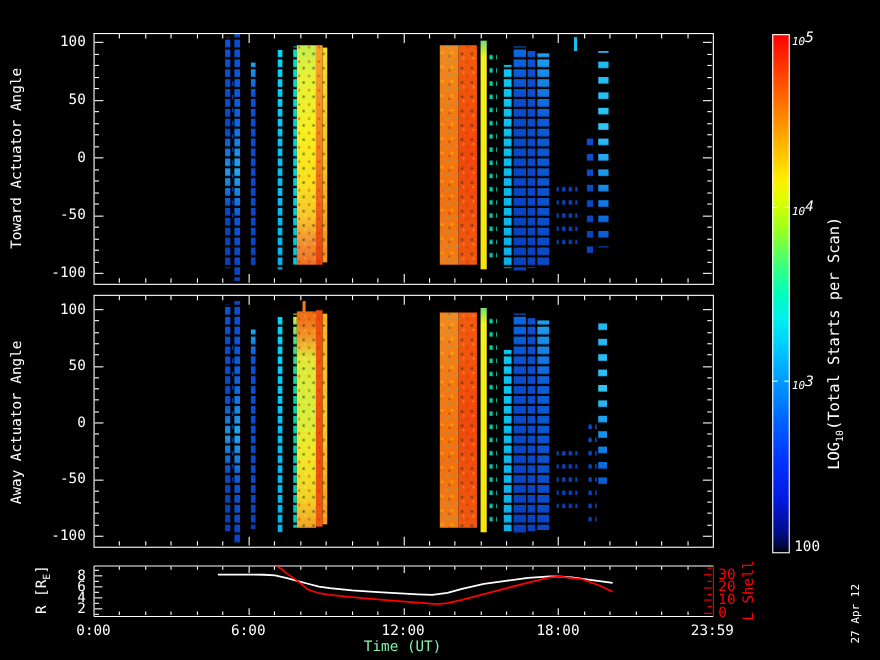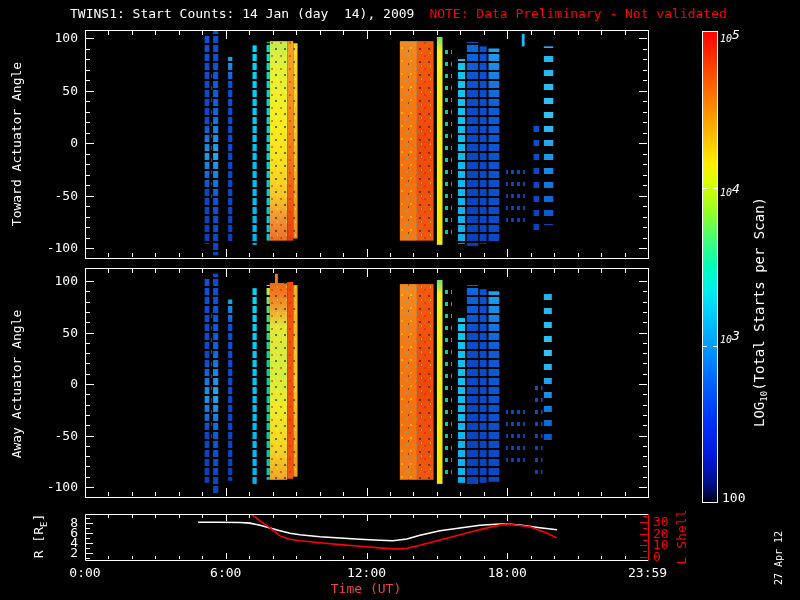--- a/index.html
+++ b/index.html
@@ -10,29 +10,28 @@
   .note{margin-left:15px;color:#ff0000;}
   .vlab{position:absolute;color:#fff;font-size:13px;white-space:nowrap;
         transform:translate(-50%,-50%) rotate(-90deg);}
   .vlab sub{font-size:9px;}
   .redtxt{color:#ff0000;}
   .datestamp{font-size:10px;}
   .cbtitle{font-size:14px;}
   .cbtick{position:absolute;left:720px;color:#fff;font-size:10px;white-space:nowrap;font-style:italic;}
   .cbtick sup{font-size:13px;vertical-align:3px;}
   .cb100{position:absolute;left:722px;color:#fff;font-size:13px;}
-  .xlabel{position:absolute;left:366px;top:581px;color:#ef4444;font-size:13px;
+  .xlabel{position:absolute;left:366px;top:581px;color:#86efac;font-size:13px;
           transform:translateX(-50%);white-space:pre;}
 </style>
 </head>
 <body>
 
 <div id="screen">
 
-  <div class="title"><span>TWINS1: Start Counts: 14 Jan (day  14), 2009</span><span class="note" style="color: rgb(255, 0, 0);">NOTE: Data Preliminary - Not validated</span></div>
 
   <svg id="plot" width="800" height="600">
       <defs>
         <pattern id="pm-dense" width="5" height="9" patternUnits="userSpaceOnUse">
           <rect x="0" y="0" width="5" height="9" fill="#000"></rect>
           <rect x="0" y="0" width="5" height="7" fill="#fff"></rect>
         </pattern>
         <pattern id="pm-sparse" width="5" height="14" patternUnits="userSpaceOnUse">
           <rect x="0" y="0" width="5" height="14" fill="#000"></rect>
           <rect x="0" y="0" width="5" height="6" fill="#fff"></rect>
@@ -667,18 +666,18 @@
   <div class="vlab" style="left:40px;top:536px;"><span>R [R</span><sub>E</sub><span>]</span></div>
 
   <div class="vlab redtxt" style="left: 681px; top: 537px; color: rgb(255, 0, 0);">L Shell</div>
 
   <div class="vlab cbtitle" style="left:760px;top:312px;"><span>LOG</span><sub>10</sub><span>(Total Starts per Scan)</span></div>
 
   <div class="vlab datestamp" style="left:778px;top:558px;">27 Apr 12</div>
 
   <span class="cbtick" style="top:27px;"><span>10</span><sup>5</sup></span>
   <span class="cbtick" style="top:181px;"><span>10</span><sup>4</sup></span>
-  <span class="cbtick" style="top:328px;"><span>10</span><sup>3</sup></span>
+  <span class="cbtick" style="top:340px;"><span>10</span><sup>3</sup></span>
   <span class="cb100" style="top:490px;">100</span>
 
   <div class="xlabel">Time (UT)</div>
 
 </div>
 
 </body></html>

